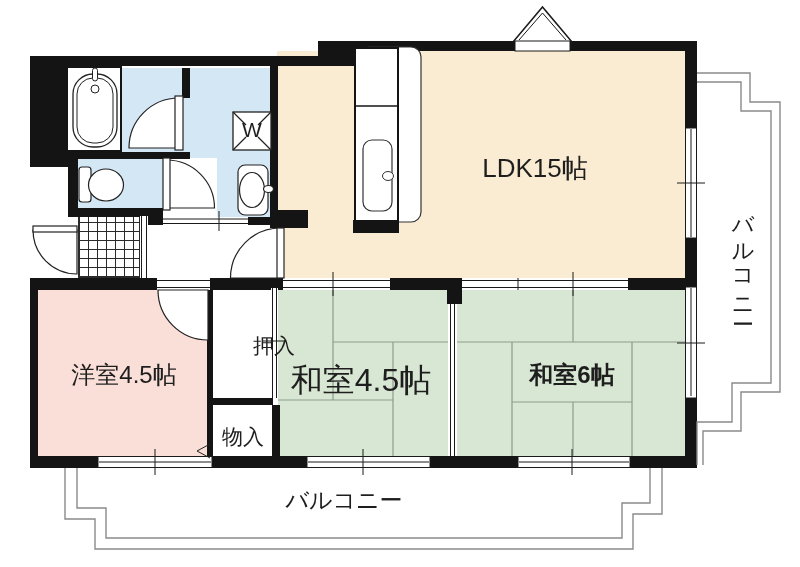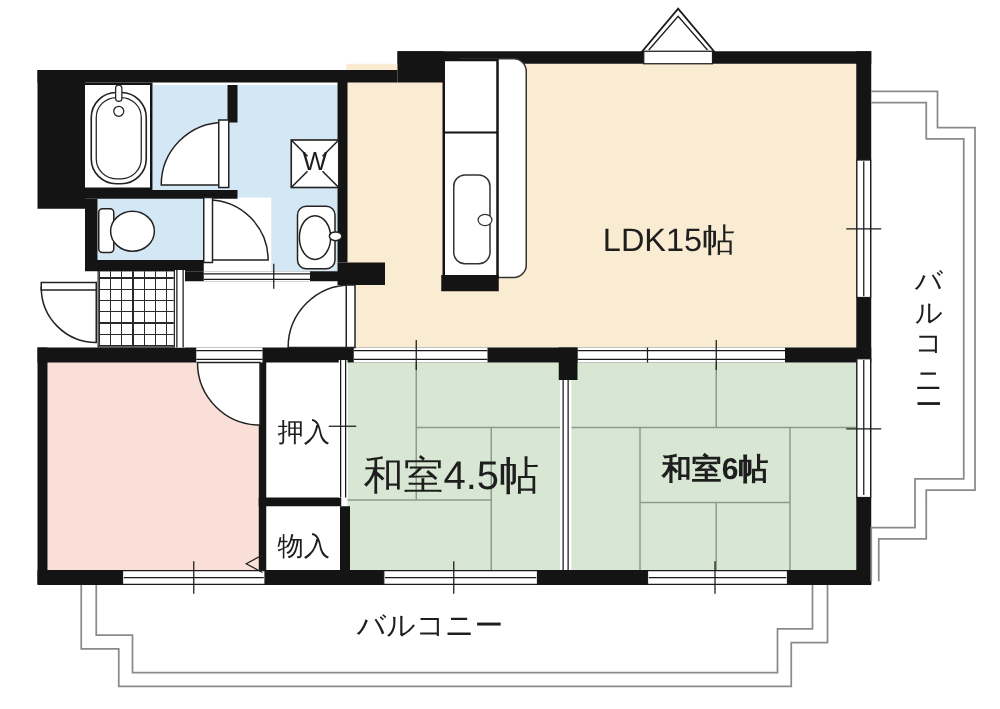--- a/index.html
+++ b/index.html
@@ -219,22 +219,23 @@
       <rect x="233" y="112" width="38" height="38"></rect>
       <line x1="233" y1="112" x2="246" y2="125"></line>
       <line x1="271" y1="112" x2="258" y2="125"></line>
       <line x1="233" y1="150" x2="246" y2="137"></line>
       <line x1="271" y1="150" x2="258" y2="137"></line>
     </g>
 
     <path d="M210,444 L197,451 L210,458" fill="none" stroke="#222" stroke-width="1"></path>
   </svg>
 
-  <div class="lbl" style="left:435px;top:151px;width:200px;font-size:26px;margin-top:24px;">LDK15帖</div>
+  <div class="lbl" style="left:435px;top:151px;width:200px;font-size:26px;">LDK15帖</div>
   <div class="lbl" style="left:271px;top:359px;width:180px;font-size:32px;">和室4.5帖</div>
   <div class="lbl" style="left:478px;top:359px;width:188px;font-size:24px;font-weight:bold;">和室6帖</div>
-  <div class="lbl" style="left:213px;top:332px;width:60px;font-size:21px;">押入</div>
+  <div class="lbl" style="left:34px;top:359px;width:180px;font-size:24px;">洋室4.5帖</div>
+  <div class="lbl" style="left:213px;top:332px;width:60px;font-size:21px;padding-left:31px;">押入</div>
   <div class="lbl" style="left:213px;top:423px;width:60px;font-size:21px;">物入</div>
   <div class="lbl" style="left:238px;top:118px;width:28px;font-size:21px;">W</div>
   <div class="lbl v-label" style="left:728px;top:183px;height:150px;font-size:22px;">バルコニー</div>
   <div class="lbl" style="left:244px;top:485px;width:200px;font-size:23px;">バルコニー</div>
 
 </div>
 
 </body></html>

